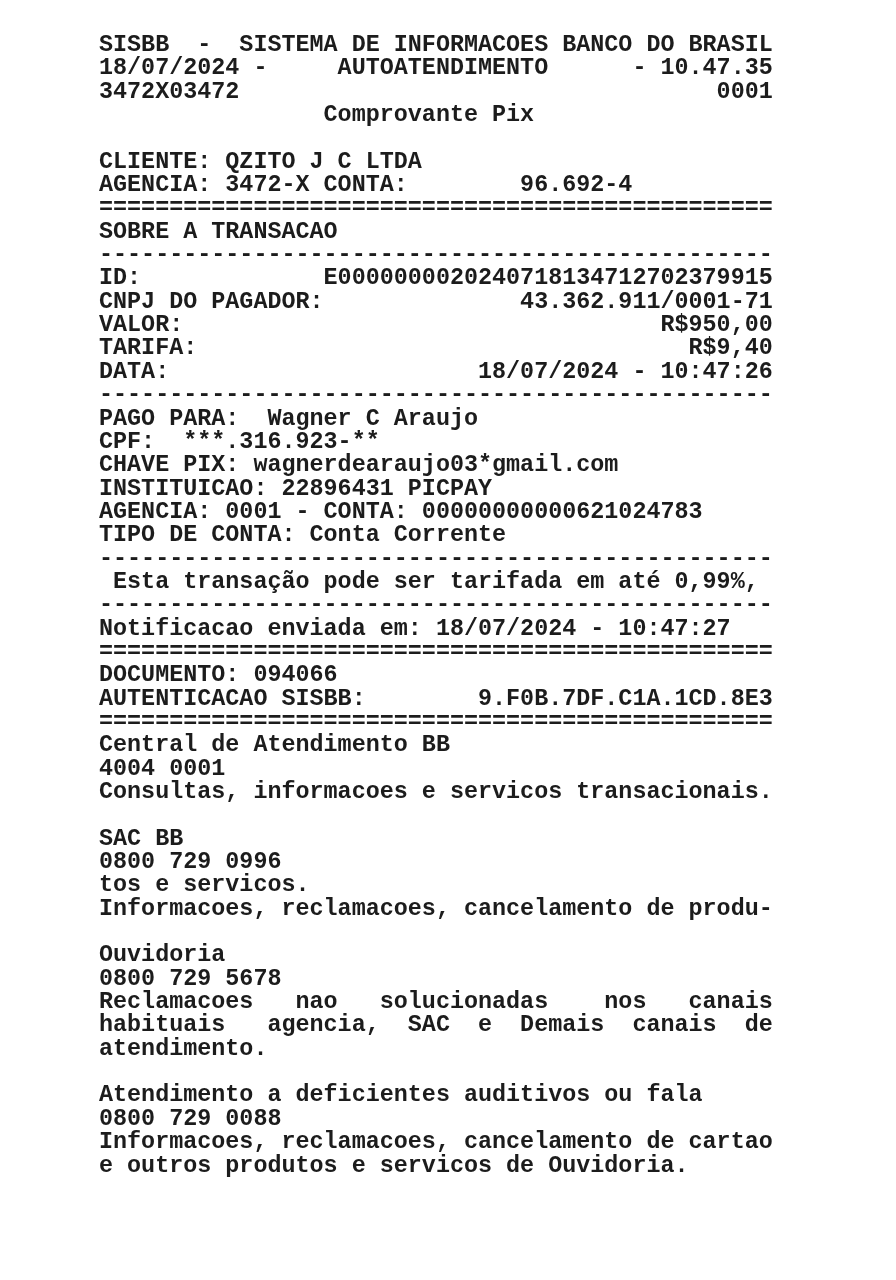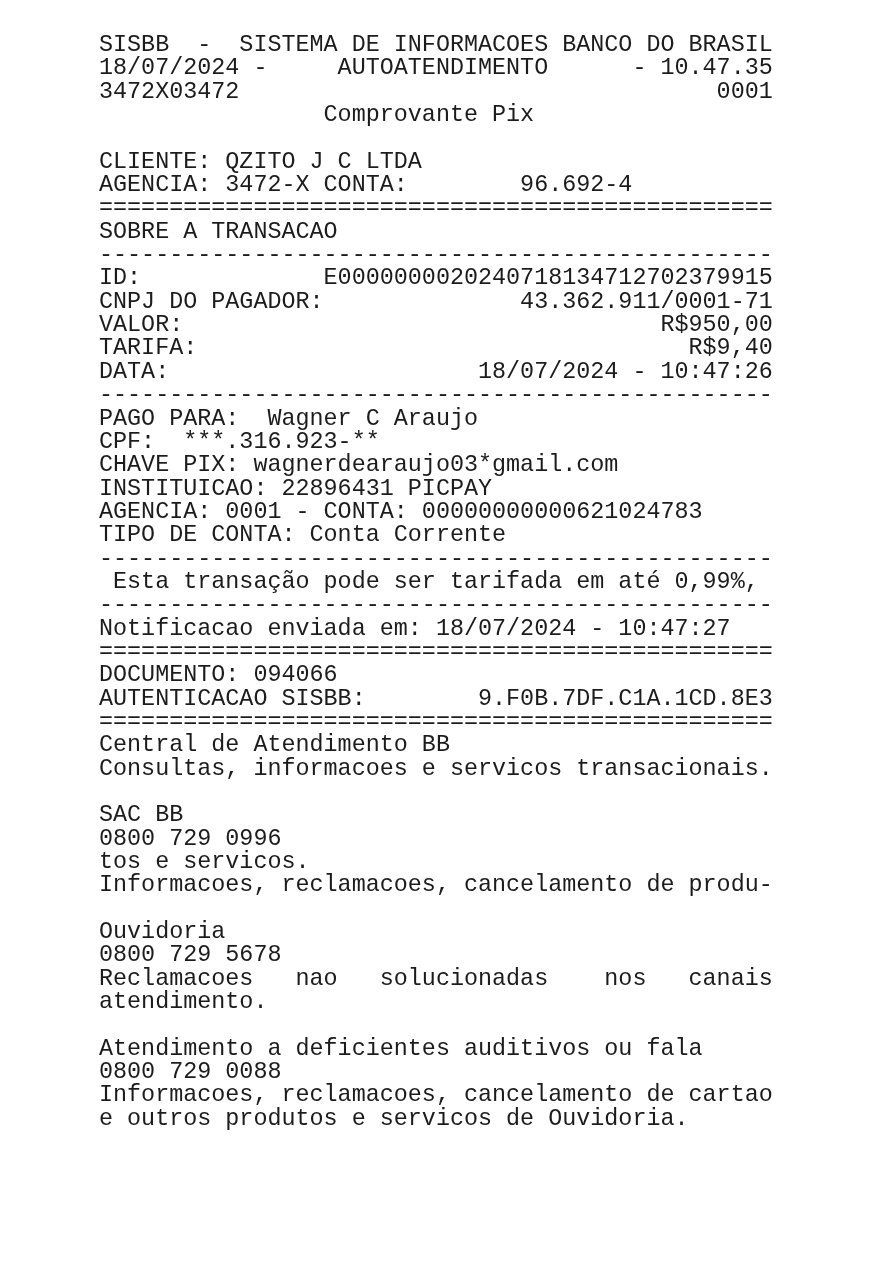--- a/index.html
+++ b/index.html
@@ -8,21 +8,21 @@
     height: 1280px;
     background: #ffffff;
     position: relative;
     overflow: hidden;
   }
   .receipt {
     position: absolute;
     left: 99px;
     top: 34px;
     font-family: "Liberation Mono", "DejaVu Sans Mono", monospace;
-    font-weight: 400;
+    font-weight: 700;
     font-size: 23.4px;
     color: #1c1c1c;
   }
   .line {
     white-space: pre;
     height: 23.35px;
     line-height: 23.35px;
   }
 </style>
 </head>
@@ -53,29 +53,31 @@
     <div class="line">TIPO DE CONTA: Conta Corrente</div>
     <div class="line">------------------------------------------------</div>
     <div class="line"> Esta transação pode ser tarifada em até 0,99%,</div>
     <div class="line">------------------------------------------------</div>
     <div class="line">Notificacao enviada em: 18/07/2024 - 10:47:27</div>
     <div class="line">================================================</div>
     <div class="line">DOCUMENTO: 094066</div>
     <div class="line">AUTENTICACAO SISBB:        9.F0B.7DF.C1A.1CD.8E3</div>
     <div class="line">================================================</div>
     <div class="line">Central de Atendimento BB</div>
+    <div class="line">4004 0001</div>
     <div class="line">Consultas, informacoes e servicos transacionais.</div>
     <div class="line"></div>
     <div class="line">SAC BB</div>
     <div class="line">0800 729 0996</div>
     <div class="line">tos e servicos.</div>
     <div class="line">Informacoes, reclamacoes, cancelamento de produ-</div>
     <div class="line"></div>
     <div class="line">Ouvidoria</div>
     <div class="line">0800 729 5678</div>
     <div class="line">Reclamacoes   nao   solucionadas    nos   canais</div>
+    <div class="line">habituais   agencia,  SAC  e  Demais  canais  de</div>
     <div class="line">atendimento.</div>
     <div class="line"></div>
     <div class="line">Atendimento a deficientes auditivos ou fala</div>
     <div class="line">0800 729 0088</div>
     <div class="line">Informacoes, reclamacoes, cancelamento de cartao</div>
     <div class="line">e outros produtos e servicos de Ouvidoria.</div>
   </div>
 
 </body></html>

